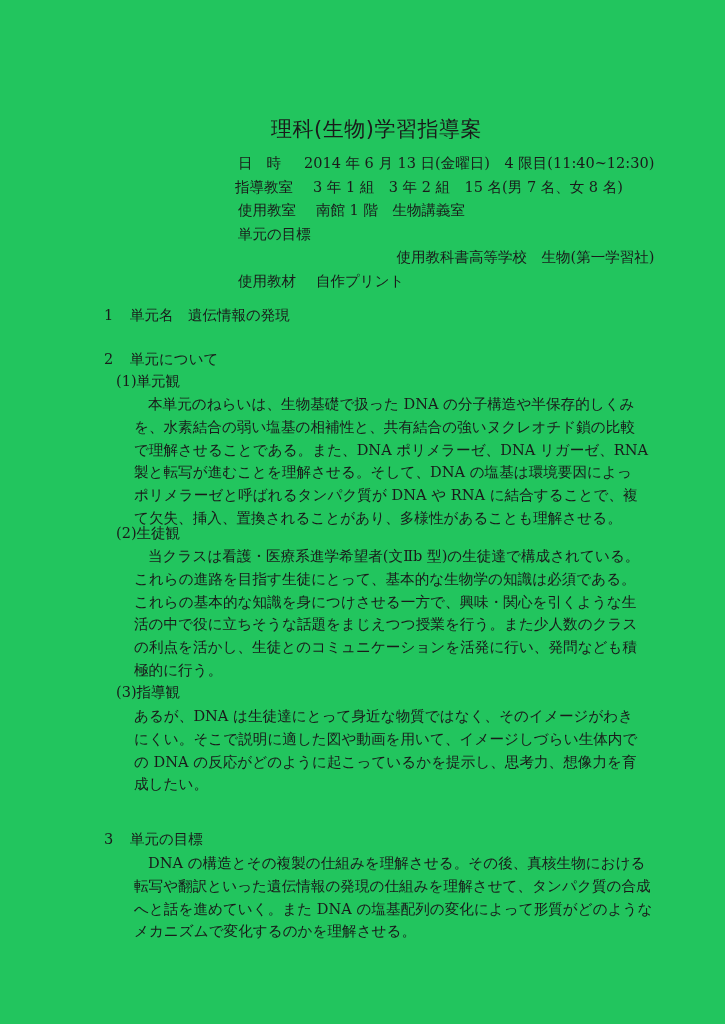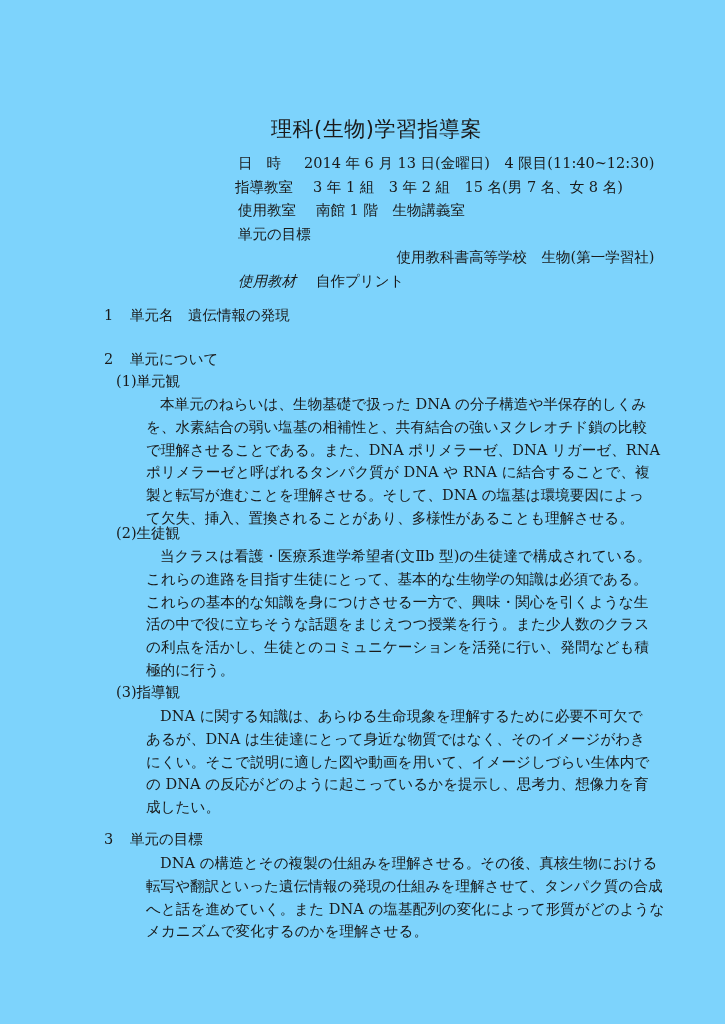--- a/index.html
+++ b/index.html
@@ -12,21 +12,21 @@
       height: 1024px;
       position: relative;
       overflow: hidden;
       font-family: "DejaVu Serif", "Liberation Serif", serif;
       color: #1a1a1a;
     }
     .page {
       position: absolute;
       left: 0; top: 0;
       width: 725px; height: 1024px;
-      background: #7dd3fc;
+      background: #22c55e;
     }
     .title {
       position: absolute;
       left: 271px;
       top: 115px;
       font-size: 21px;
       letter-spacing: 0.5px;
       white-space: nowrap;
       font-family: "DejaVu Sans", "Liberation Sans", sans-serif;
     }
@@ -41,38 +41,38 @@
     .meta-row { display: block; }
     .meta-row .k { display: inline-block; }
     .meta-row .v { display: inline; }
     .meta-row.r0 .k { width: 66px; letter-spacing: 14px; }
     .meta-row.r1 { margin-left: -3px; }
     .meta-row.r1 .k { width: 78px; }
     .meta-row.r2 .k { width: 78px; }
     .meta-row.r3 .k { width: 78px; }
     .meta-row.r4 { margin-left: -3px; text-align: right; }
     .meta-row.r4 .k { width: 106px; }
-    .meta-row.r5 .k { width: 78px; font-style: italic; }
+    .meta-row.r5 .k { width: 78px; }
 
     .section {
       position: absolute;
       left: 104px;
       font-size: 14.5px;
       white-space: nowrap;
     }
     .section .num { display: inline-block; width: 26px; }
     .sub {
       position: absolute;
       left: 116px;
       font-size: 14.5px;
       white-space: nowrap;
     }
     .para {
       position: absolute;
-      left: 146px;
+      left: 134px;
       width: 496px;
       font-size: 14.6px;
       line-height: 22.8px;
       text-align: justify;
     }
     .para .line { display: block; white-space: nowrap; }
     .para .line.indent { padding-left: 14px; }
   </style>
 </head>
 <body>
@@ -108,38 +108,37 @@
 
   <div class="section" style="top:350px;">
     <span class="num">2</span><span>単元について</span>
   </div>
 
   <div class="sub" style="top:372px;">(1)単元観</div>
   <div class="para" style="top:393px;">
     <span class="line indent">本単元のねらいは、生物基礎で扱った DNA の分子構造や半保存的しくみ</span>
     <span class="line">を、水素結合の弱い塩基の相補性と、共有結合の強いヌクレオチド鎖の比較</span>
     <span class="line">で理解させることである。また、DNA ポリメラーゼ、DNA リガーゼ、RNA</span>
+    <span class="line">製と転写が進むことを理解させる。そして、DNA の塩基は環境要因によっ</span>
     <span class="line">ポリメラーゼと呼ばれるタンパク質が DNA や RNA に結合することで、複</span>
-    <span class="line">製と転写が進むことを理解させる。そして、DNA の塩基は環境要因によっ</span>
     <span class="line">て欠失、挿入、置換されることがあり、多様性があることも理解させる。</span>
   </div>
 
   <div class="sub" style="top:524px;">(2)生徒観</div>
   <div class="para" style="top:545px;">
     <span class="line indent">当クラスは看護・医療系進学希望者(文Ⅱb 型)の生徒達で構成されている。</span>
     <span class="line">これらの進路を目指す生徒にとって、基本的な生物学の知識は必須である。</span>
     <span class="line">これらの基本的な知識を身につけさせる一方で、興味・関心を引くような生</span>
     <span class="line">活の中で役に立ちそうな話題をまじえつつ授業を行う。また少人数のクラス</span>
     <span class="line">の利点を活かし、生徒とのコミュニケーションを活発に行い、発問なども積</span>
     <span class="line">極的に行う。</span>
   </div>
 
   <div class="sub" style="top:683px;">(3)指導観</div>
   <div class="para" style="top:705px;">
-    <span class="line indent">DNA に関する知識は、あらゆる生命現象を理解するために必要不可欠で</span>
     <span class="line">あるが、DNA は生徒達にとって身近な物質ではなく、そのイメージがわき</span>
     <span class="line">にくい。そこで説明に適した図や動画を用いて、イメージしづらい生体内で</span>
     <span class="line">の DNA の反応がどのように起こっているかを提示し、思考力、想像力を育</span>
     <span class="line">成したい。</span>
   </div>
 
   <div class="section" style="top:830px;">
     <span class="num">3</span><span>単元の目標</span>
   </div>
   <div class="para" style="top:852px;">

